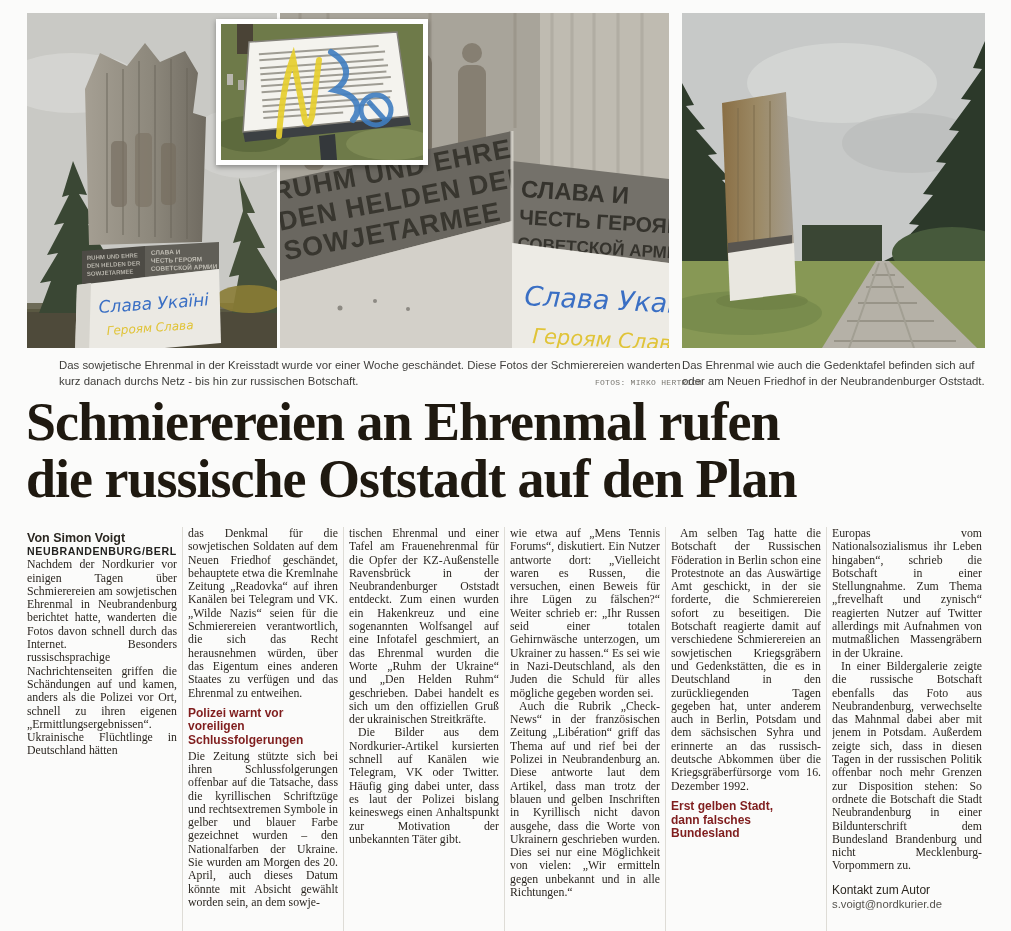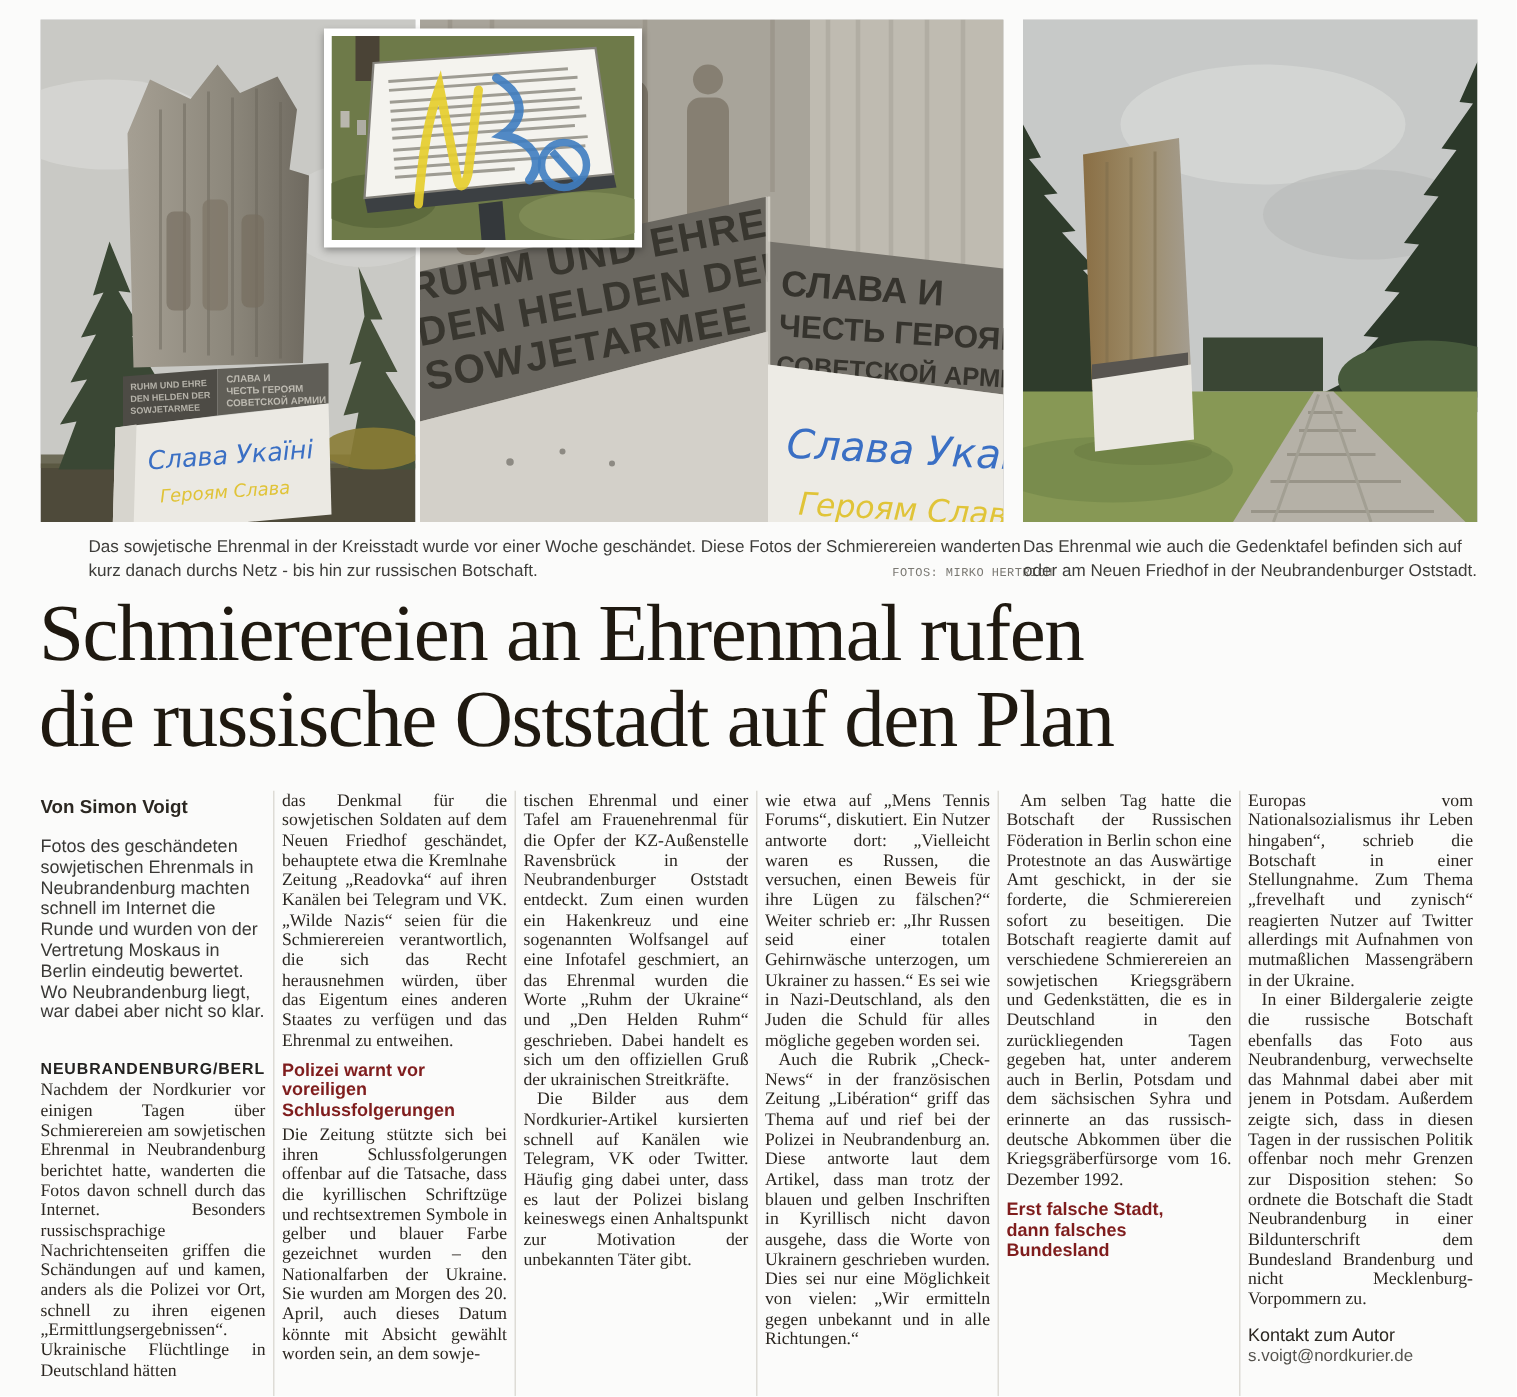--- a/index.html
+++ b/index.html
@@ -10,21 +10,21 @@
   #photo2{left:280px;width:389px;height:335px;}
   #photo3{left:682px;width:303px;height:335px;}
   #inset{position:absolute;left:216px;top:19px;width:202px;height:136px;background:#ffffff;
          padding:5px;box-shadow:0 2px 5px rgba(0,0,0,.35);z-index:3;}
   #inset svg{display:block;}
   .caption{position:absolute;top:358px;font-size:11.4px;line-height:15.5px;color:#3e3d3a;}
   #cap-left{left:27px;width:645px;height:36px;margin-left:32px;}
   #cap-right{left:682px;width:303px;}
   .credit{position:absolute;right:2px;top:17px;font-size:8px;letter-spacing:.3px;color:#7a7872;font-family:Liberation Mono, monospace;}
   #headline{position:absolute;left:26px;top:394px;width:968px;margin:0;
-            font-family:"Liberation Serif",serif;font-weight:normal;
+            font-family:"Liberation Serif",serif;font-weight:bold;
             font-size:54px;line-height:57px;letter-spacing:-1px;color:#1f1910;}
   #headline span{display:block;}
   .cols{position:absolute;left:27px;top:527px;width:958px;height:404px;display:flex;overflow:hidden;}
   .col{flex:0 0 150px;width:150px;overflow:hidden;}
   .rule{flex:0 0 1px;background:#dedcd6;margin:0 5px;}
   .byline{font-weight:bold;font-size:12.5px;margin-top:4px;}
   .lead{font-size:12px;line-height:13.8px;color:#3a3936;margin:13px 0 24px 0;}
   p.body{margin:0;font-family:"Liberation Serif",serif;font-size:11.8px;line-height:13.3px;
          text-align:justify;color:#2b2620;}
   p.cont{text-indent:9px;}
@@ -188,21 +188,20 @@
 
   <h1 id="headline">
     <span>Schmierereien an Ehrenmal rufen</span>
     <span>die russische Oststadt auf den Plan</span>
   </h1>
 
   <div class="cols">
 
     <div class="col">
       <div class="byline">Von Simon Voigt</div>
-      <p class="lead">Fotos des geschändeten sowjetischen Ehrenmals in Neubrandenburg machten schnell im Internet die Runde und wurden von der Vertretung Moskaus in Berlin eindeutig bewertet. Wo Neubrandenburg liegt, war dabei aber nicht so klar.</p>
       <p class="body"><span class="dateline">NEUBRANDENBURG/BERLIN.</span> <span>Nachdem der Nordkurier vor einigen Tagen über Schmierereien am sowjetischen Ehrenmal in Neubrandenburg berichtet hatte, wanderten die Fotos davon schnell durch das Internet. Besonders russischsprachige Nachrichtenseiten griffen die Schändungen auf und kamen, anders als die Polizei vor Ort, schnell zu ihren eigenen „Ermittlungsergebnissen“. Ukrainische Flüchtlinge in Deutschland hätten</span></p>
     </div>
     <div class="rule"></div>
 
     <div class="col">
       <p class="body">das Denkmal für die sowjetischen Soldaten auf dem Neuen Friedhof geschändet, behauptete etwa die Kremlnahe Zeitung „Readovka“ auf ihren Kanälen bei Telegram und VK. „Wilde Nazis“ seien für die Schmierereien verantwortlich, die sich das Recht herausnehmen würden, über das Eigentum eines anderen Staates zu verfügen und das Ehrenmal zu entweihen.</p>
       <h3 class="subhead">Polizei warnt vor voreiligen Schlussfolgerungen</h3>
       <p class="body">Die Zeitung stützte sich bei ihren Schlussfolgerungen offenbar auf die Tatsache, dass die kyrillischen Schriftzüge und rechtsextremen Symbole in gelber und blauer Farbe gezeichnet wurden – den Nationalfarben der Ukraine. Sie wurden am Morgen des 20. April, auch dieses Datum könnte mit Absicht gewählt worden sein, an dem sowje-</p>
     </div>
     <div class="rule"></div>
@@ -215,21 +214,21 @@
 
     <div class="col">
       <p class="body">wie etwa auf „Mens Tennis Forums“, diskutiert. Ein Nutzer antworte dort: „Vielleicht waren es Russen, die versuchen, einen Beweis für ihre Lügen zu fälschen?“ Weiter schrieb er: „Ihr Russen seid einer totalen Gehirnwäsche unterzogen, um Ukrainer zu hassen.“ Es sei wie in Nazi-Deutschland, als den Juden die Schuld für alles mögliche gegeben worden sei.</p>
       <p class="body cont">Auch die Rubrik „Check-News“ in der französischen Zeitung „Libération“ griff das Thema auf und rief bei der Polizei in Neubrandenburg an. Diese antworte laut dem Artikel, dass man trotz der blauen und gelben Inschriften in Kyrillisch nicht davon ausgehe, dass die Worte von Ukrainern geschrieben wurden. Dies sei nur eine Möglichkeit von vielen: „Wir ermitteln gegen unbekannt und in alle Richtungen.“</p>
     </div>
     <div class="rule"></div>
 
     <div class="col">
       <p class="body cont">Am selben Tag hatte die Botschaft der Russischen Föderation in Berlin schon eine Protestnote an das Auswärtige Amt geschickt, in der sie forderte, die Schmierereien sofort zu beseitigen. Die Botschaft reagierte damit auf verschiedene Schmierereien an sowjetischen Kriegsgräbern und Gedenkstätten, die es in Deutschland in den zurückliegenden Tagen gegeben hat, unter anderem auch in Berlin, Potsdam und dem sächsischen Syhra und erinnerte an das russisch-deutsche Abkommen über die Kriegsgräberfürsorge vom 16. Dezember 1992.</p>
       <h3 class="subhead">
-          <span style="display:block">Erst falsche Stadt,</span>
+          <span style="display:block">Erst gelben Stadt,</span>
           <span style="display:block">dann falsches Bundesland</span>
         </h3>
     </div>
     <div class="rule"></div>
 
     <div class="col">
       <p class="body">Europas vom Nationalsozialismus ihr Leben hingaben“, schrieb die Botschaft in einer Stellungnahme. Zum Thema „frevelhaft und zynisch“ reagierten Nutzer auf Twitter allerdings mit Aufnahmen von mutmaßlichen Massengräbern in der Ukraine.</p>
       <p class="body cont">In einer Bildergalerie zeigte die russische Botschaft ebenfalls das Foto aus Neubrandenburg, verwechselte das Mahnmal dabei aber mit jenem in Potsdam. Außerdem zeigte sich, dass in diesen Tagen in der russischen Politik offenbar noch mehr Grenzen zur Disposition stehen: So ordnete die Botschaft die Stadt Neubrandenburg in einer Bildunterschrift dem Bundesland Brandenburg und nicht Mecklenburg-Vorpommern zu.</p>
       <div class="contact">
         <div class="contact-label">Kontakt zum Autor</div>

